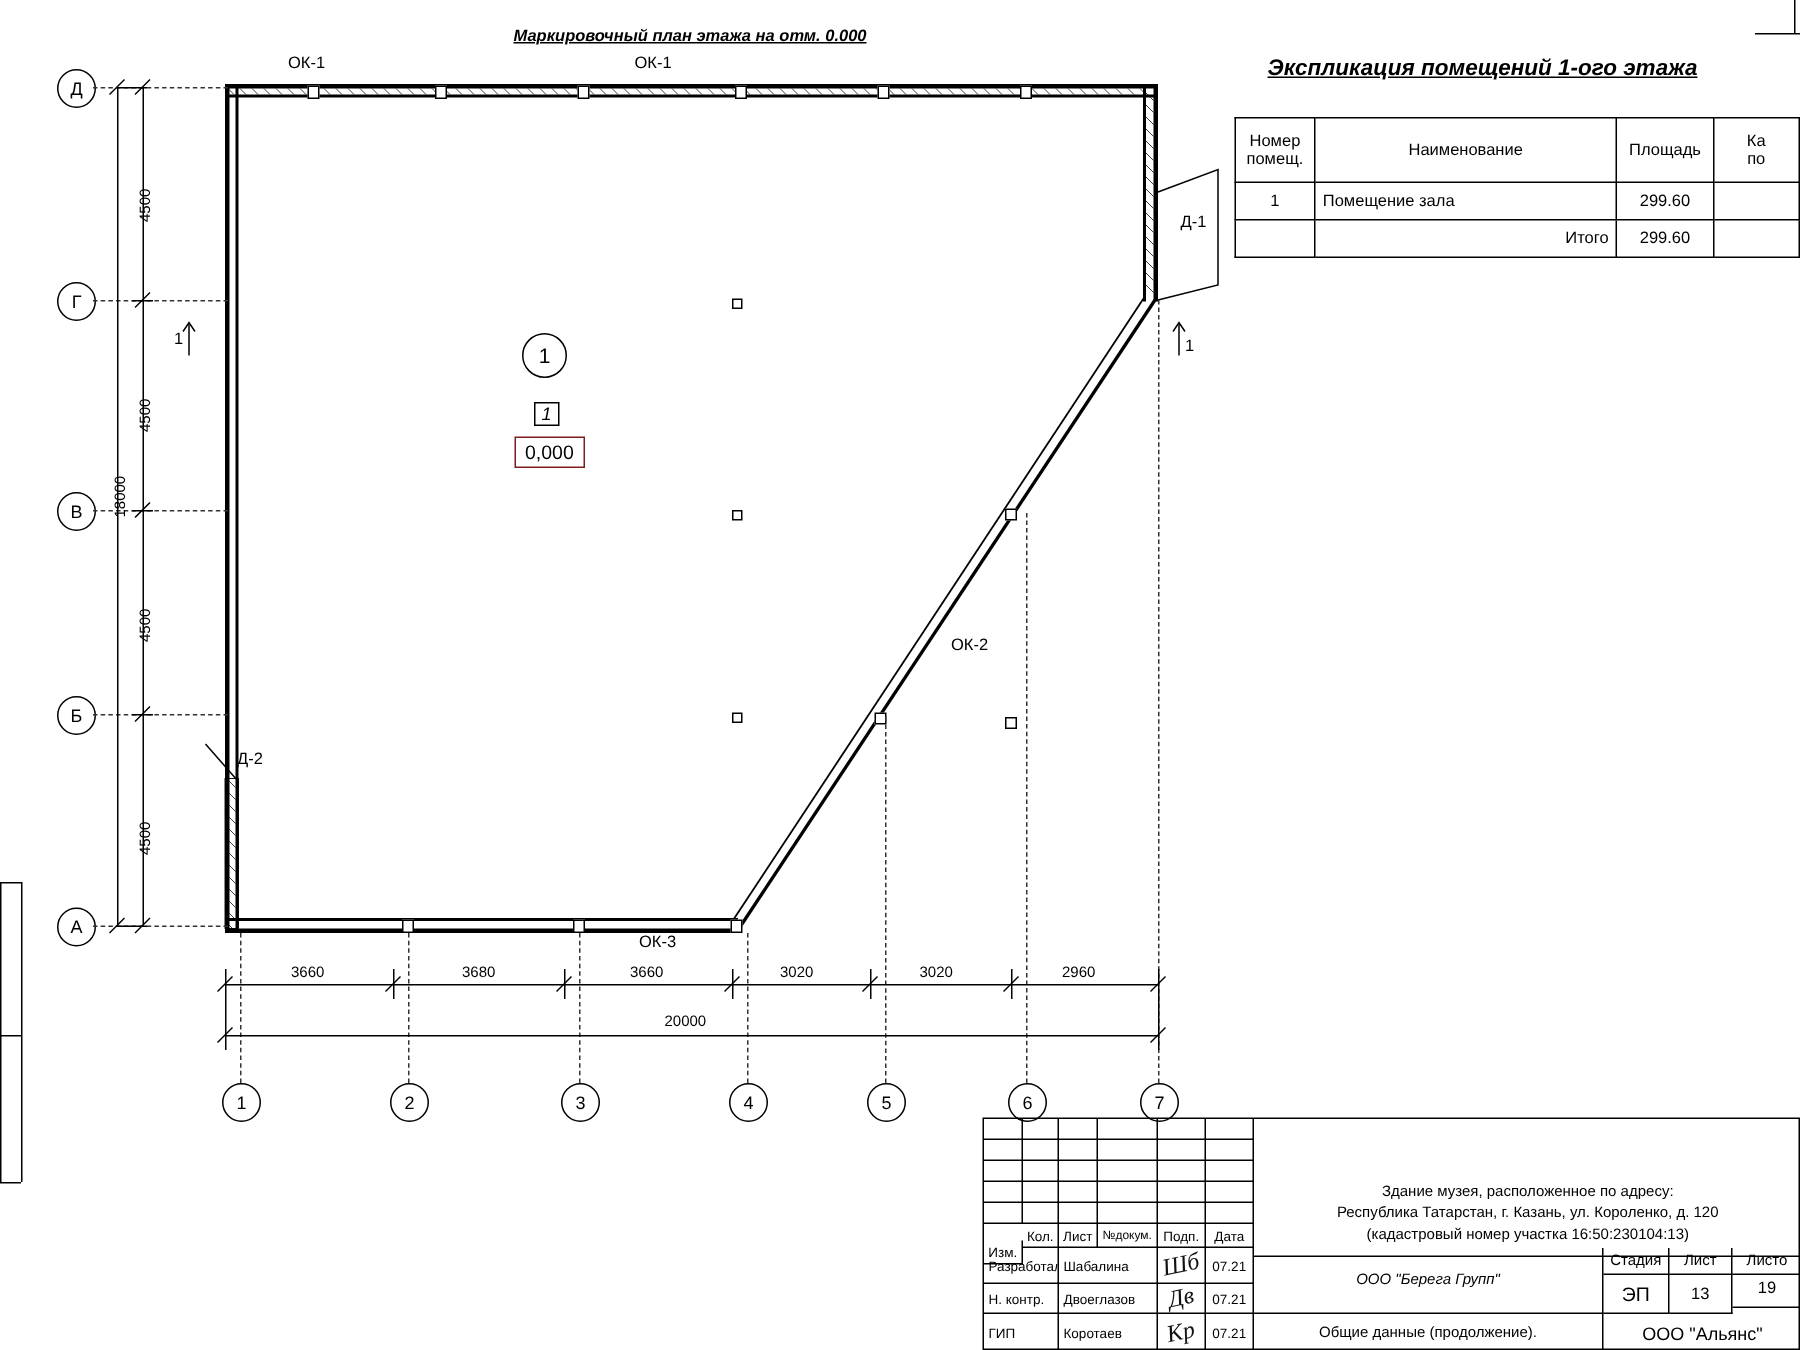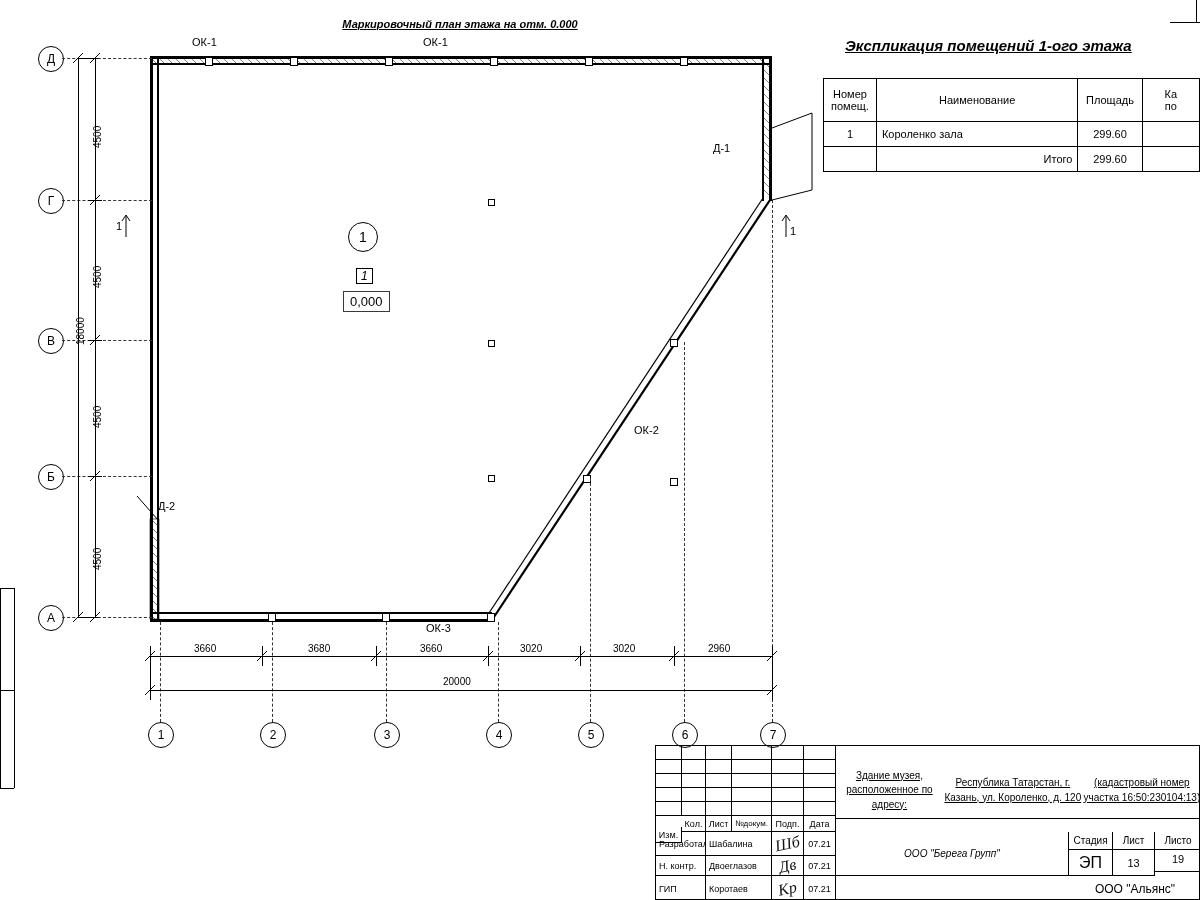--- a/index.html
+++ b/index.html
@@ -177,21 +177,21 @@
       </td>
       <td class="name hdr">Наименование</td>
       <td class="area hdr">Площадь</td>
       <td class="kad hdr">
         <div>Ка</div>
         <div>по</div>
       </td>
     </tr>
     <tr>
       <td class="num">1</td>
-      <td class="name">Короленко зала</td>
+      <td class="name">Помещение зала</td>
       <td class="area">299.60</td>
       <td class="kad"></td>
     </tr>
     <tr>
       <td class="num"></td>
       <td class="name right">Итого</td>
       <td class="area">299.60</td>
       <td class="kad"></td>
     </tr>
   </tbody>
@@ -354,21 +354,21 @@
   <div class="sq-col" style="left:670px; top:478px; width:6px; height:6px;"></div>
 
   <div class="sq-col" style="left:488px; top:199px;"></div>
   <div class="sq-col" style="left:488px; top:340px;"></div>
   <div class="sq-col" style="left:488px; top:475px;"></div>
 
   <div class="t t11" style="left:192px; top:36px;">ОК-1</div>
   <div class="t t11" style="left:423px; top:36px;">ОК-1</div>
   <div class="t t11" style="left:634px; top:424px;">ОК-2</div>
   <div class="t t11" style="left:426px; top:622px;">ОК-3</div>
-  <div class="t t11" style="left:713px; top:142px;">Д-1</div>
+  <div class="t t11" style="left:787px; top:142px;">Д-1</div>
   <div class="t t11" style="left:158px; top:500px;">Д-2</div>
 
   <div class="sec-circle" style="left:348px; top:222px;">
     <span>1</span>
   </div>
   <div class="label-box" style="left:356px; top:268px;">
     <span>1</span>
   </div>
   <div class="lvl-box" style="left:343px; top:291px;">
     <span>0,000</span>
@@ -547,33 +547,34 @@
     <div class="cell" style="left:148px; top:110px; width:32px; height:20px; font-size:9px;">07.21</div>
 
     <div class="cell nb" style="left:0px;   top:130px; width:50px; height:25px; font-size:9px; justify-content:flex-start; padding-left:3px;">ГИП</div>
     <div class="cell nb" style="left:50px;  top:130px; width:66px; height:25px; font-size:9px; justify-content:flex-start; padding-left:3px;">Коротаев</div>
     <div class="cell nb" style="left:116px; top:130px; width:32px; height:25px;">
       <span class="sig">Кр</span>
     </div>
     <div class="cell nb" style="left:148px; top:130px; width:32px; height:25px; font-size:9px;">07.21</div>
 
 
-    <div class="cell" style="left:180px; top:17px; width:365px; height:56px; border-right:none; flex-direction:row; font-size:10px; line-height:1.45;text-decoration:underline;">
+    <div class="cell" style="left:180px; top:36px; width:365px; height:56px; border-right:none; flex-direction:column; font-size:10px; line-height:1.45;">
       <div>Здание музея, расположенное по адресу:</div>
       <div>Республика Татарстан, г. Казань, ул. Короленко, д. 120</div>
       <div>(кадастровый номер участка 16:50:230104:13)</div>
     </div>
 
     <div class="cell" style="left:180px; top:86px; width:233px; height:44px; font-size:10px; font-style:italic;">ООО "Берега Групп"</div>
 
     <div class="cell" style="left:413px; top:86px; width:44px; height:18px; font-size:10px;">Стадия</div>
     <div class="cell" style="left:457px; top:86px; width:42px; height:18px; font-size:10px;">Лист</div>
     <div class="cell" style="left:499px; top:86px; width:46px; height:18px; font-size:10px; border-right:none;">Листо</div>
 
-    <div class="cell" style="left:413px; top:104px; width:44px; height:26px; font-size:16px;">ЭП</div>
+    <div class="cell" style="left:413px; top:104px; width:44px; height:26px; font-size:13px;">ЭП</div>
     <div class="cell" style="left:457px; top:104px; width:42px; height:26px; font-size:11px;">13</div>
     <div class="cell" style="left:499px; top:100px; width:46px; height:26px; font-size:11px; border-right:none;">19</div>
 
+    <div class="cell nb" style="left:180px; top:130px; width:233px; height:25px; font-size:10px;">Общие данные (продолжение).</div>
     <div class="cell nb" style="left:413px; top:130px; width:132px; height:25px; font-size:12px; border-right:none;">ООО "Альянс"</div>
 
   </div>
 
 </div>
 
 </body></html>

